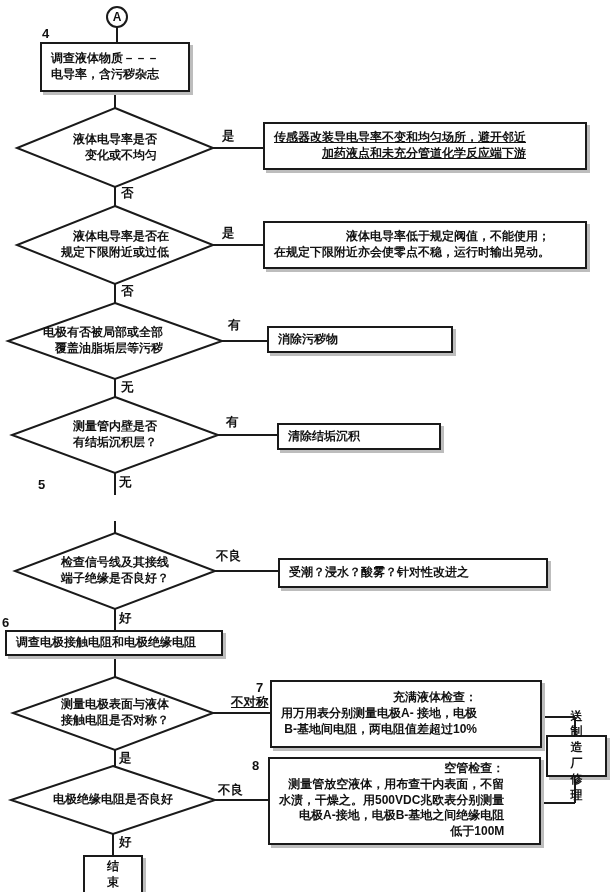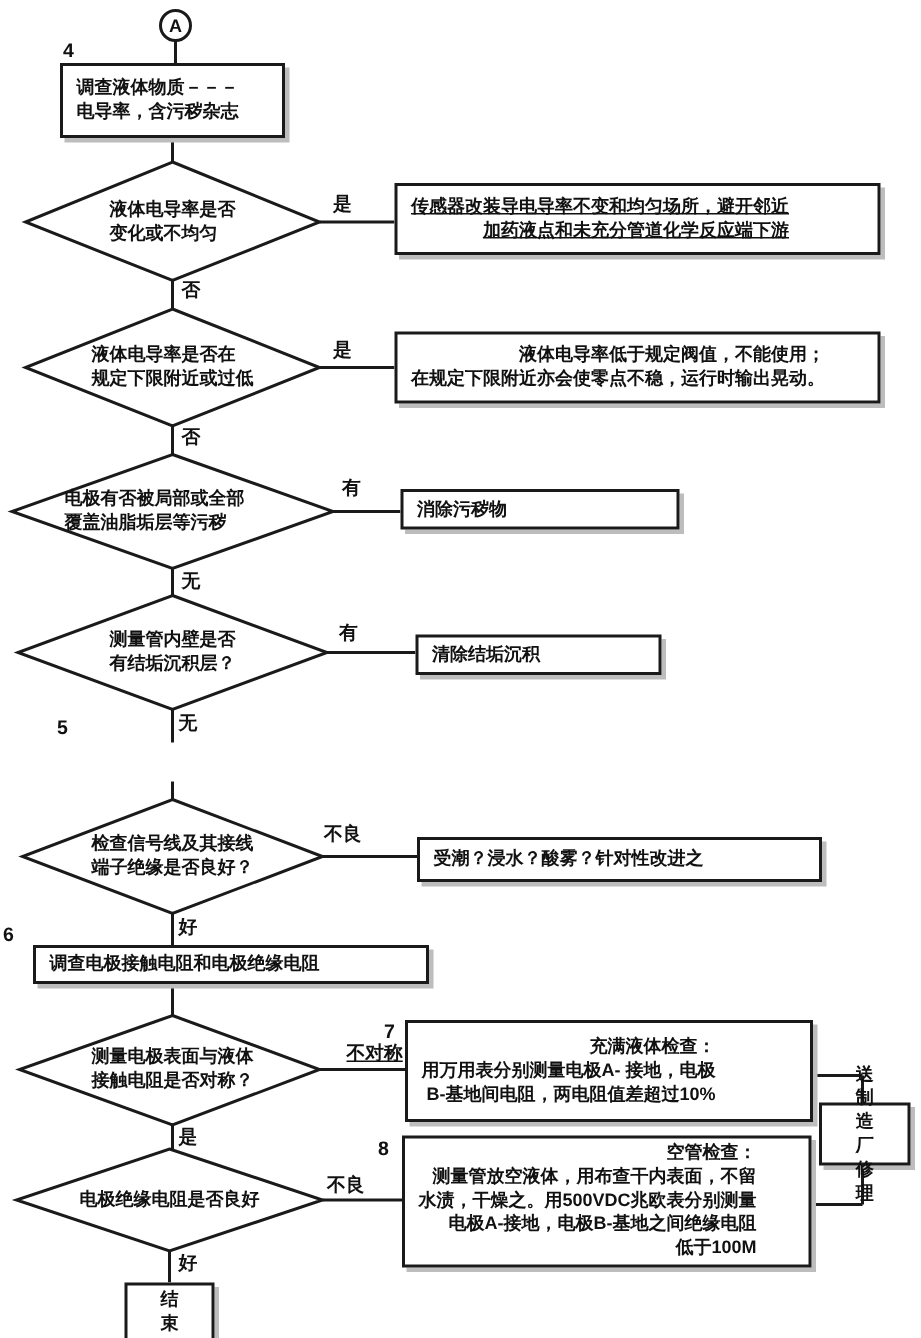--- a/index.html
+++ b/index.html
@@ -12,21 +12,21 @@
   .box{
     position:absolute;background:#fff;border:2px solid #1a1a1a;
     box-shadow:3px 3px 0 #bdbdbd;
     display:flex;align-items:center;
     font-size:12px;line-height:1.32;white-space:pre-line;
     padding:2px 6px 2px 9px;box-sizing:border-box;text-align:right;
   }
   .box.center{justify-content:center;text-align:center;padding:18px;}
   .dtext{
     position:absolute;display:flex;align-items:center;justify-content:center;
-    font-size:12px;line-height:1.3;white-space:pre-line;text-align:left;
+    font-size:12px;line-height:1.3;white-space:pre-line;text-align:right;
     pointer-events:none;
   }
   .lbl{position:absolute;font-size:12.5px;white-space:nowrap;}
   .steplbl{position:absolute;font-size:13px;}
   #circleA{
     position:absolute;left:106px;top:6px;width:18px;height:18px;
     border:2px solid #1a1a1a;border-radius:50%;background:#fff;
     display:flex;align-items:center;justify-content:center;font-size:12px;
   }
 </style>
@@ -78,21 +78,21 @@
   </div>
 
   <div class="steplbl" style="left:42px;top:26px;">4</div>
   <div class="steplbl" style="left:38px;top:477px;">5</div>
   <div class="steplbl" style="left:2px;top:615px;">6</div>
   <div class="steplbl" style="left:256px;top:680px;">7</div>
   <div class="steplbl" style="left:252px;top:758px;">8</div>
 
   <div class="box" style="left:40px;top:42px;width:150px;height:50px;">调查液体物质－－－
 电导率，含污秽杂志</div>
-  <div class="box" style="left:22px;top:630px;width:264px;height:26px;">调查电极接触电阻和电极绝缘电阻</div>
+  <div class="box" style="left:5px;top:630px;width:218px;height:26px;">调查电极接触电阻和电极绝缘电阻</div>
 
   <div class="dtext" style="left:35px;top:128px;width:160px;height:40px;">液体电导率是否
 变化或不均匀</div>
   <div class="dtext" style="left:35px;top:225px;width:160px;height:40px;">液体电导率是否在
 规定下限附近或过低</div>
   <div class="dtext" style="left:13px;top:321px;width:180px;height:40px;">电极有否被局部或全部
 覆盖油脂垢层等污秽</div>
   <div class="dtext" style="left:35px;top:415px;width:160px;height:40px;">测量管内壁是否
 有结垢沉积层？</div>
   <div class="dtext" style="left:30px;top:551px;width:170px;height:40px;">检查信号线及其接线

